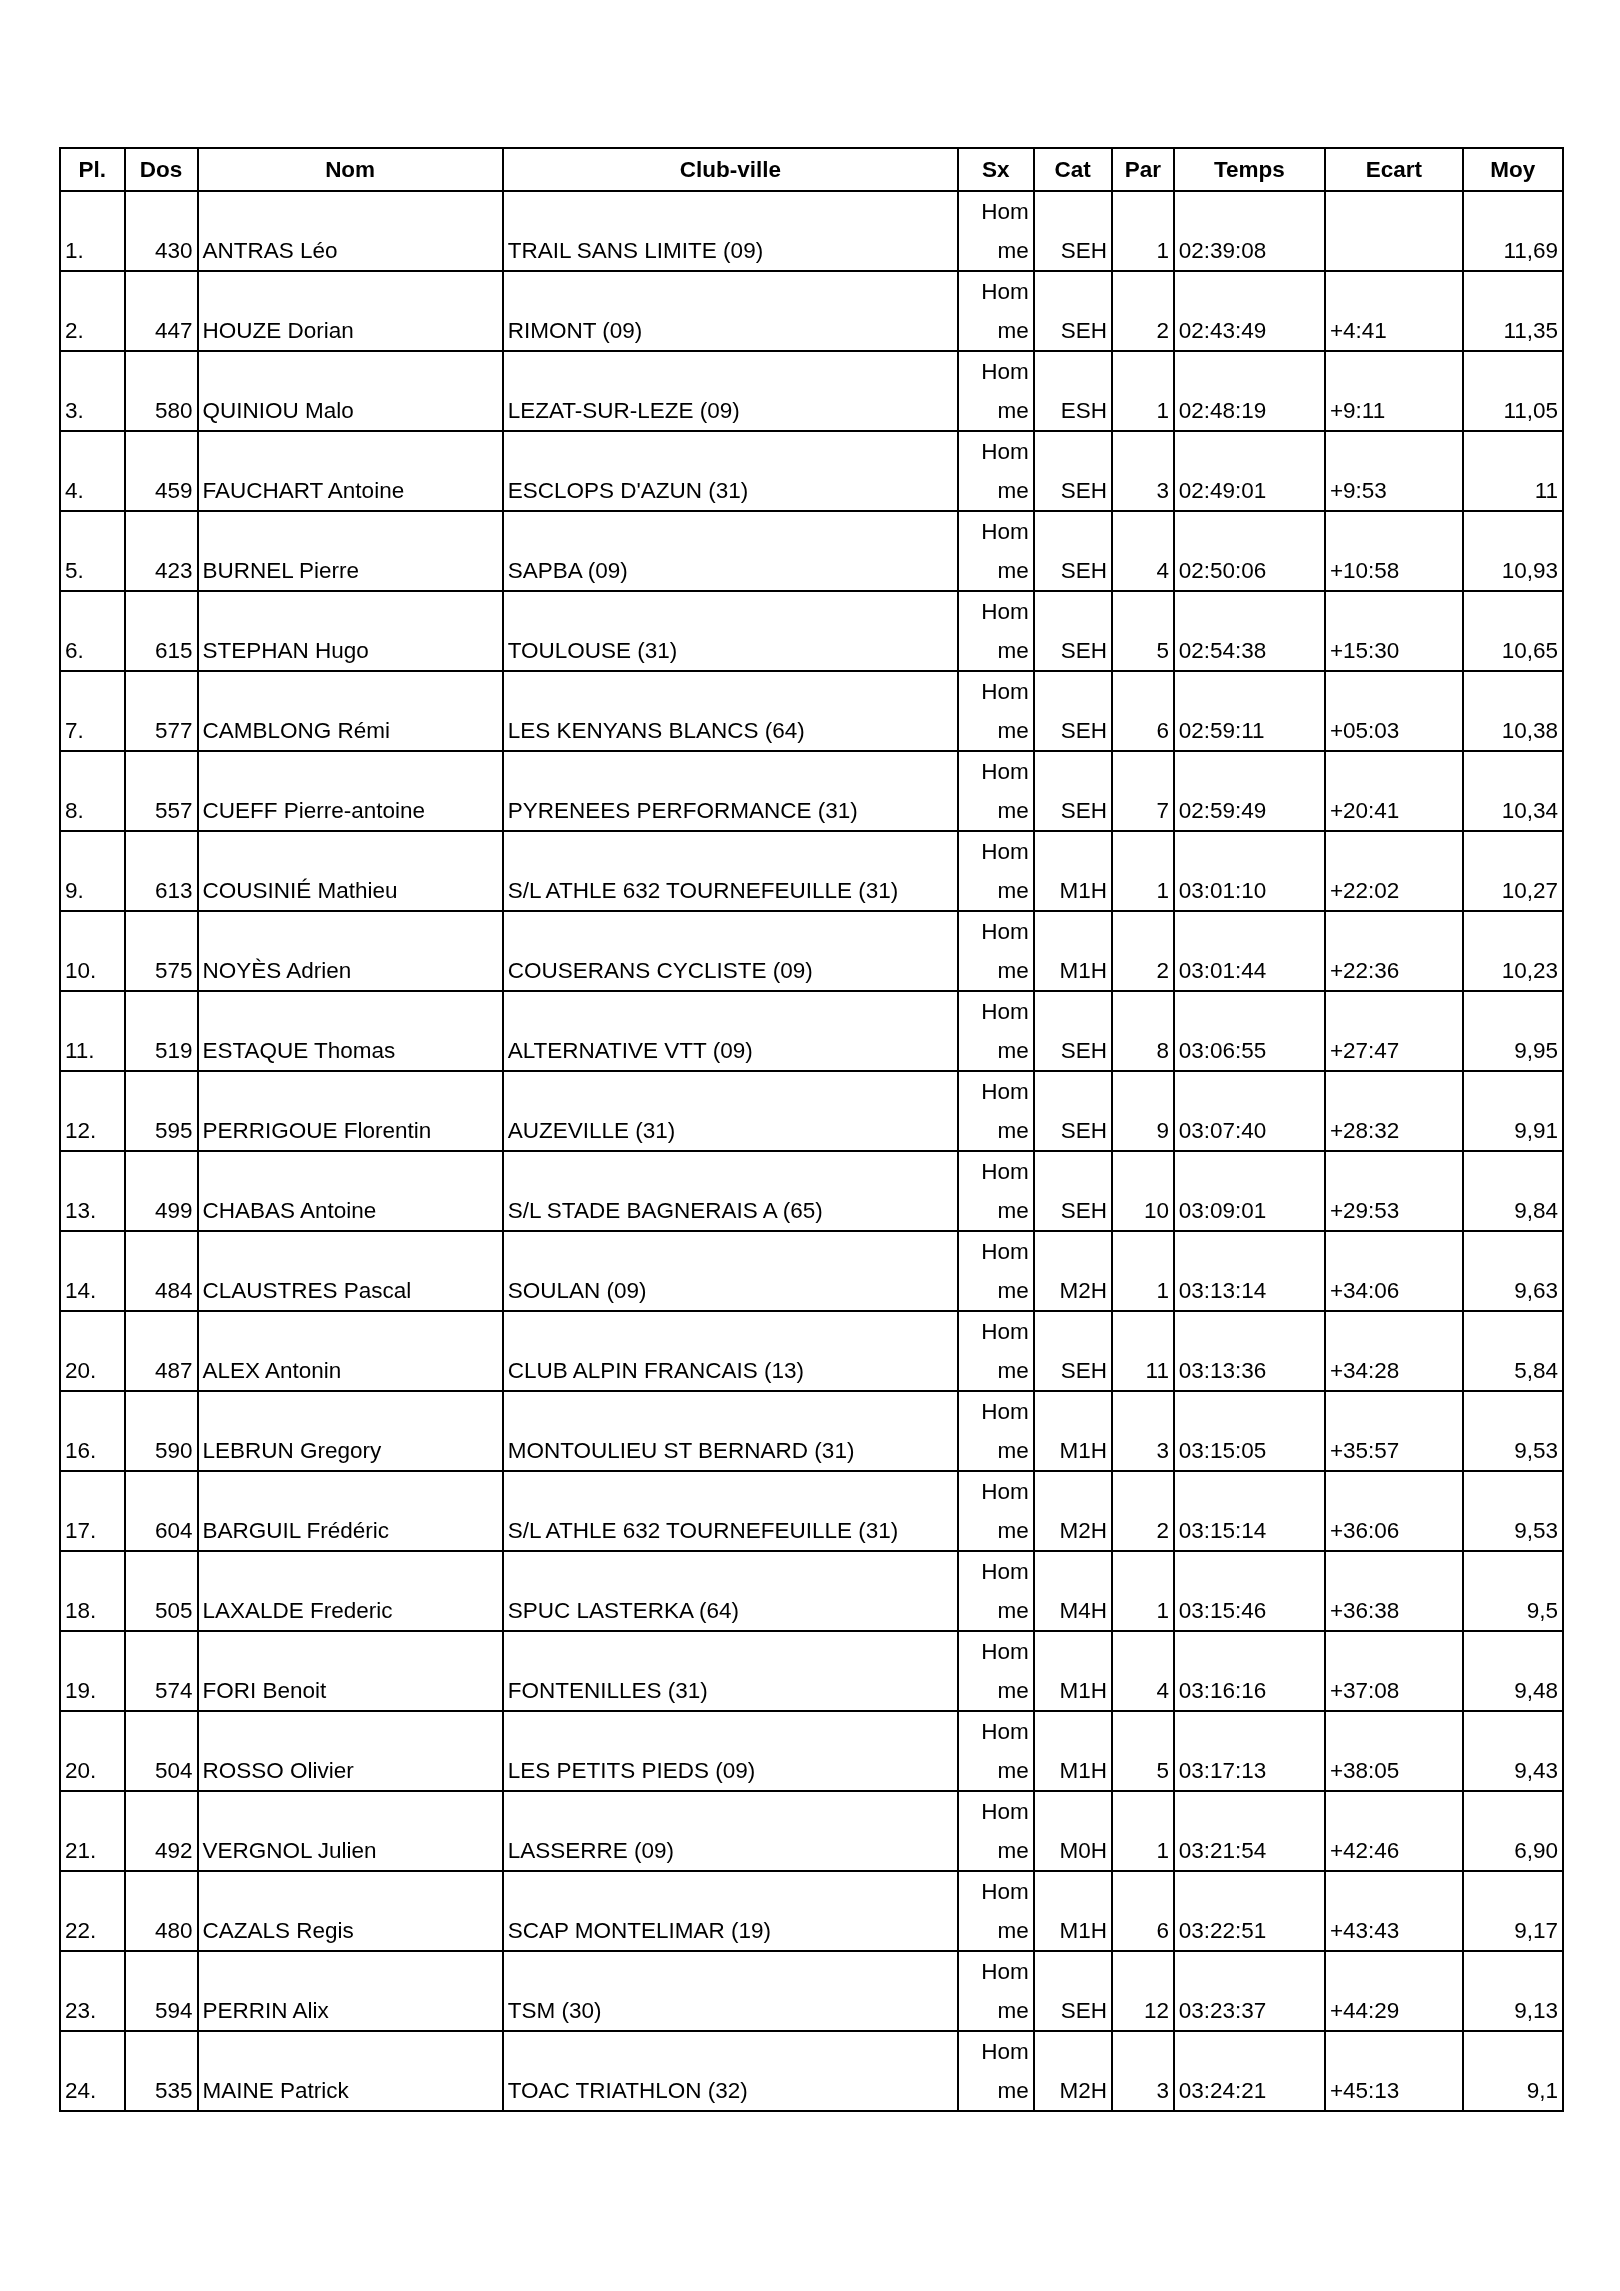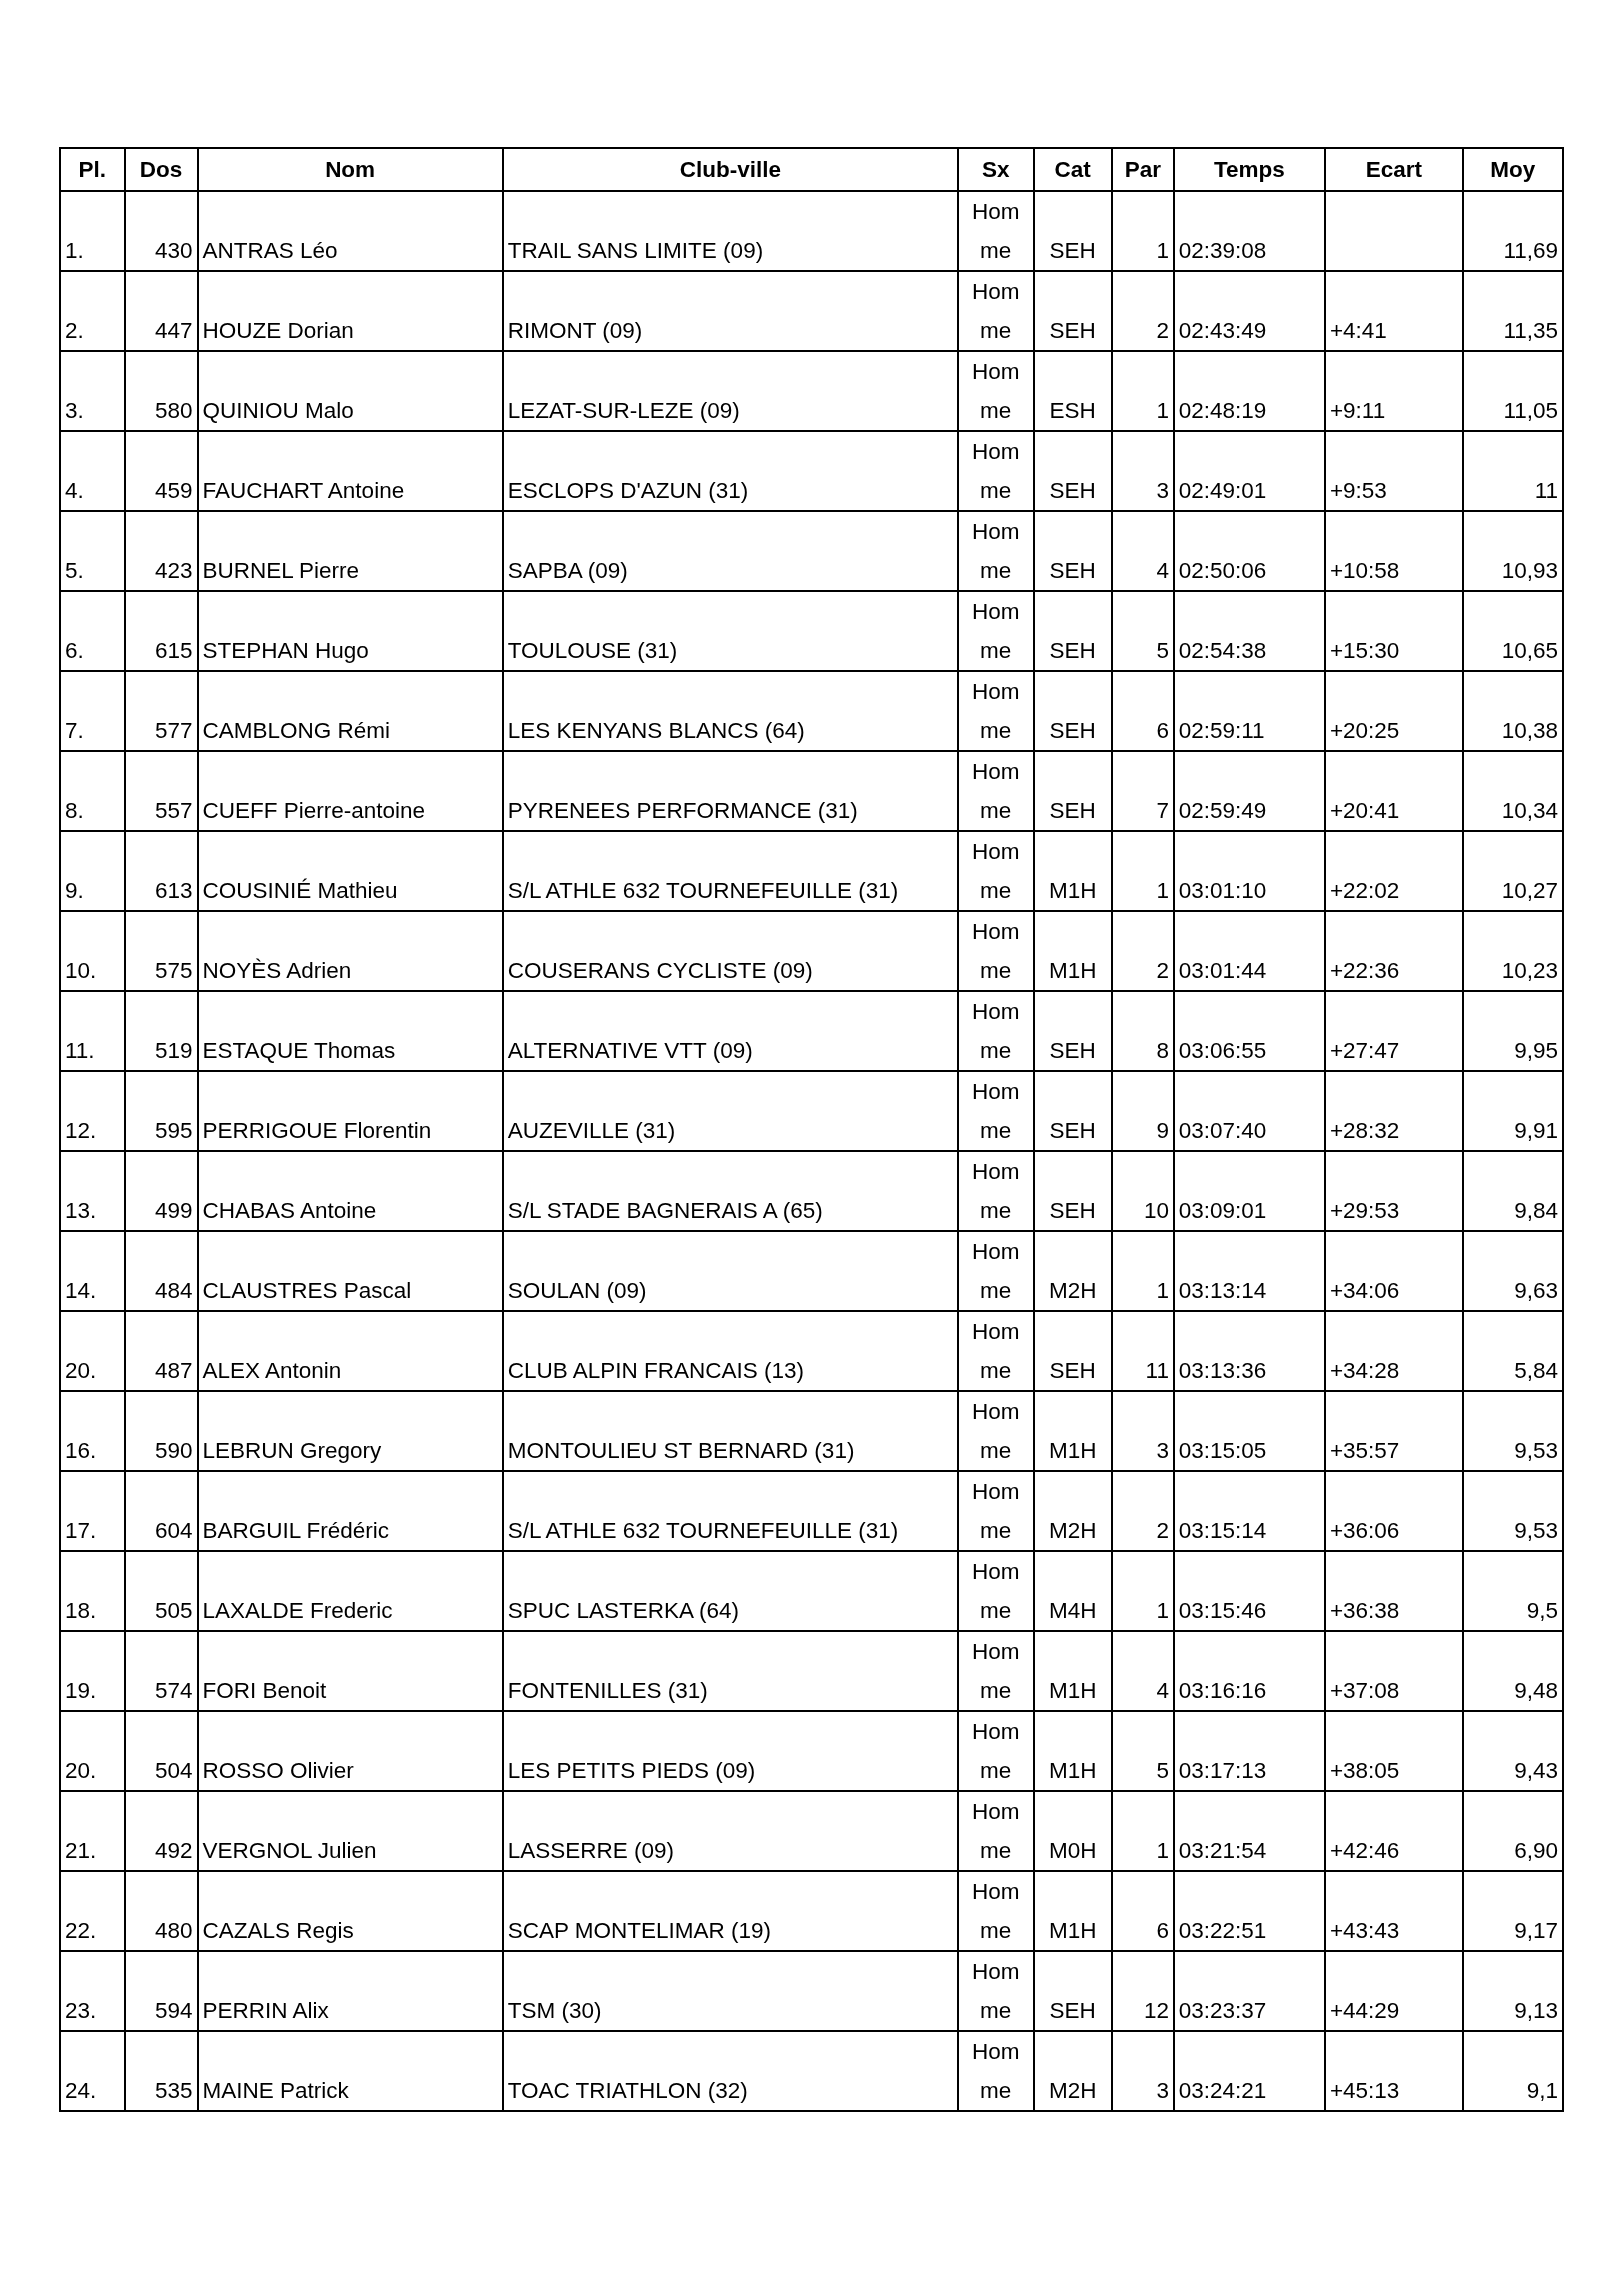--- a/index.html
+++ b/index.html
@@ -63,21 +63,21 @@
   .col-par   { width: 45px;  }
   .col-temps { width: 110px; }
   .col-ecart { width: 100px; }
   .col-moy   { width: 73px;  }
 
   td.a-left   { text-align: left;  }
   td.a-right  { text-align: right; }
 
   
   td.wrapcell {
-    text-align: center;
+    text-align: right;
     vertical-align: bottom;
     line-height: 39px;
     padding-left: 3.9px;
     padding-right: 0;
     word-break: break-all;
   }
   td.nowrap { white-space: nowrap; }
 </style>
 </head>
 <body>
@@ -185,21 +185,21 @@
         </tr>
         <tr>
           <td class="a-left nowrap">7.</td>
           <td class="a-right nowrap">577</td>
           <td class="a-left nowrap">CAMBLONG Rémi</td>
           <td class="a-left nowrap">LES KENYANS BLANCS (64)</td>
           <td class="wrapcell">Homme</td>
           <td class="wrapcell">SEH</td>
           <td class="a-right nowrap">6</td>
           <td class="a-left nowrap">02:59:11</td>
-          <td class="a-left nowrap">+20:25</td>
+          <td class="a-left nowrap">+05:03</td>
           <td class="a-right nowrap">10,38</td>
         </tr>
         <tr>
           <td class="a-left nowrap">8.</td>
           <td class="a-right nowrap">557</td>
           <td class="a-left nowrap">CUEFF Pierre-antoine</td>
           <td class="a-left nowrap">PYRENEES PERFORMANCE (31)</td>
           <td class="wrapcell">Homme</td>
           <td class="wrapcell">SEH</td>
           <td class="a-right nowrap">7</td>

